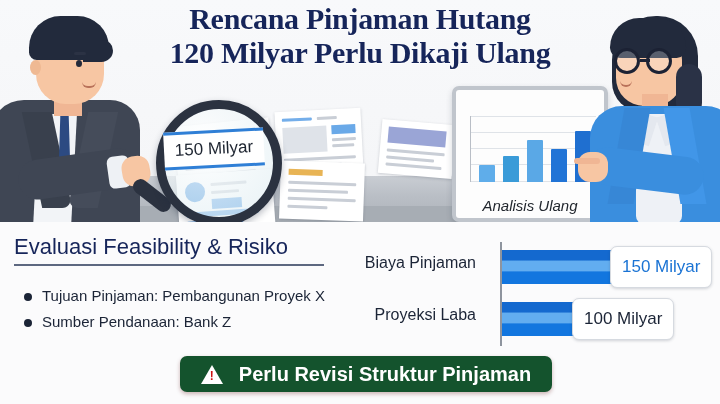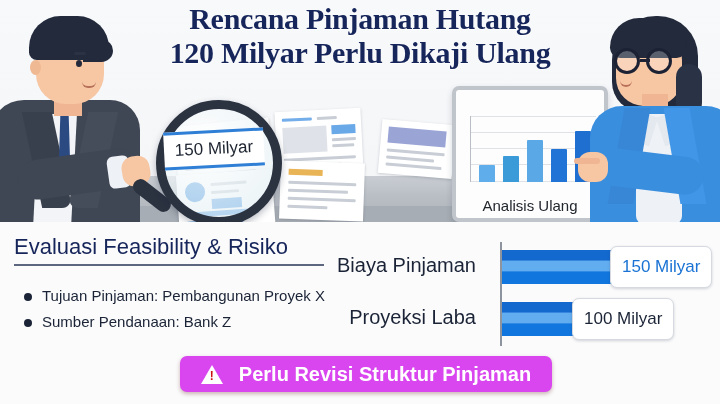--- a/index.html
+++ b/index.html
@@ -114,39 +114,39 @@
              display:flex;align-items:center;justify-content:center;
              font-size:17px;color:#1d2430;font-weight:400;
              transform:rotate(-3deg);z-index:6;}
 
   
   .board{position:absolute;left:452px;top:86px;width:148px;height:128px;background:#fdfdfd;
          border:4px solid #c0c5cc;border-radius:7px;box-shadow:0 3px 6px rgba(40,50,70,.2);}
   .board-title{position:absolute;left:0;top:5px;width:100%;text-align:center;
                font-size:15px;color:#22272e;}
   .board-foot{position:absolute;left:0;bottom:4px;width:100%;text-align:center;
-              font-size:15px;color:#22272e;}
+              font-size:15px;color:#22272e;font-style:italic;}
   .plot{position:absolute;left:14px;top:26px;right:8px;height:66px;border-left:1px solid #b9bec6;}
   .grid{position:absolute;left:0;right:0;height:1px;background:#dfe3e8;}
   .bar{position:absolute;bottom:0;border-radius:1px 1px 0 0;}
 
   
   .lower{position:absolute;left:0;top:222px;width:720px;height:182px;background:#fbfbfc;}
   .sec-title{position:absolute;left:14px;top:12px;font-size:22px;color:#16255a;}
   .sec-rule{position:absolute;left:14px;top:42px;width:310px;height:2px;background:#5d6880;}
   .bullets{position:absolute;left:18px;top:52px;width:348px;list-style:none;margin:4px;padding:0;}
   .bullets li{position:relative;padding-left:20px;margin-top:9px;font-size:15px;color:#1b2436;
               white-space:nowrap;}
   .bullets li:before{content:"";position:absolute;left:2px;top:6px;width:8px;height:8px;
                      background:#1b2436;border-radius:50%;}
 
   
   .hrows{position:absolute;left:372px;top:20px;width:336px;}
   .hrow{position:relative;height:52px;}
-  .hlabel{position:absolute;right:232px;top:12px;white-space:nowrap;font-size:20px;color:#1b2436;}
+  .hlabel{position:absolute;right:232px;top:12px;white-space:nowrap;font-size:16px;color:#1b2436;}
   .haxis{position:absolute;left:128px;top:0;width:2px;height:52px;background:#8e949e;}
   .hbar{position:absolute;left:130px;top:8px;height:34px;
         background:linear-gradient(180deg,#1469cf 0%,#1469cf 30%,#62adf0 32%,#62adf0 62%,#1276df 64%,#1276df 100%);}
   .hvalbox{position:absolute;top:4px;height:40px;background:#fff;border:1px solid #d6dae0;
            border-radius:7px;box-shadow:0 1px 3px rgba(40,50,70,.2);
            display:flex;align-items:center;justify-content:center;padding:0 11px;
            font-size:17px;white-space:nowrap;}
 
   
   .banner{position:absolute;left:180px;top:356px;width:372px;height:36px;background:#cc1111;
@@ -303,18 +303,18 @@
         <div class="haxis"></div>
         <div class="hbar" id="bar1" style="width: 142px;"></div>
         <div class="hvalbox" id="val1" style="left: 200px; color: rgb(27, 36, 54);">100 Milyar</div>
       </div>
 
     </div>
 
     <div class="watermark"></div>
   </div>
 
-  <div class="banner" style="background: #d946ef; gap: 16px;">
+  <div class="banner" style="background: #14532d; gap: 16px;">
     <span class="warn-tri"></span>
     <span>Perlu Revisi Struktur Pinjaman</span>
   </div>
 
 </div>
 
 </body></html>

